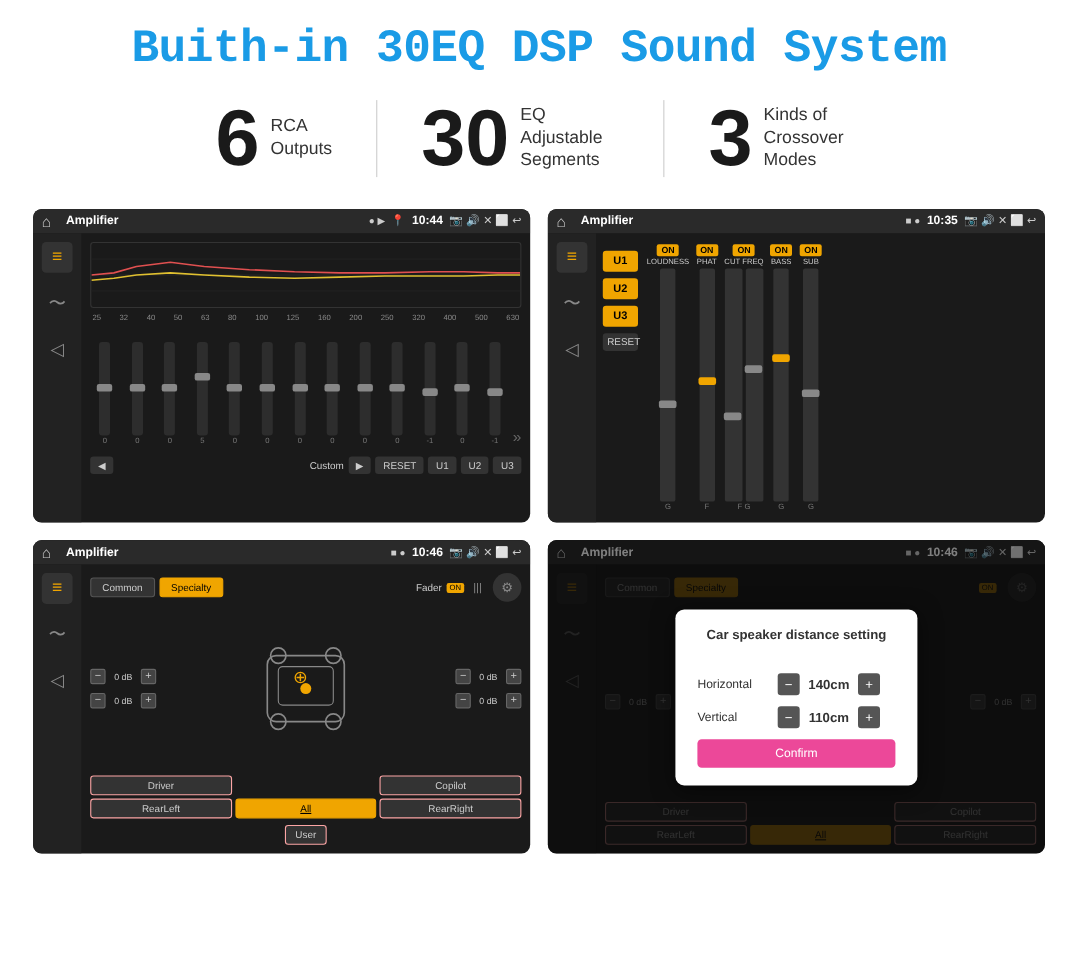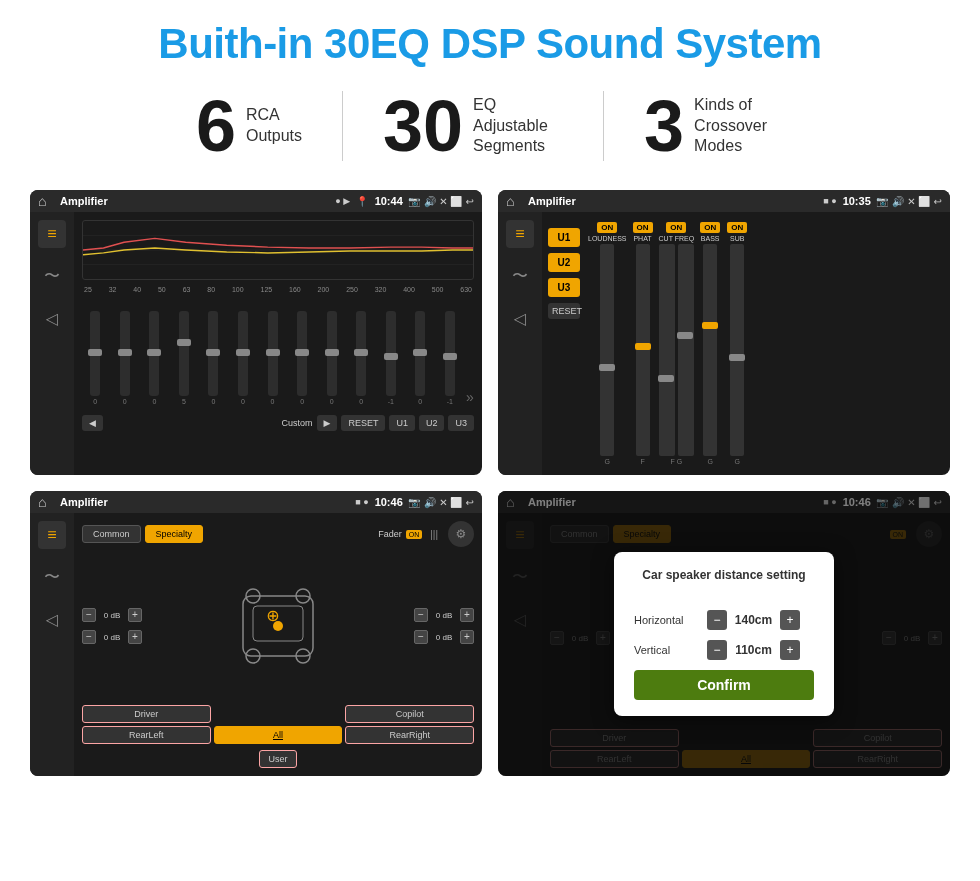--- a/index.html
+++ b/index.html
@@ -16,20 +16,21 @@
       padding: 20px 30px;
     }
 
     .main-title {
       text-align: center;
       font-size: 42px;
       font-weight: 900;
       color: #1a9be6;
       margin-bottom: 22px;
       letter-spacing: -0.5px;
+      font-family: Liberation Mono, monospace;
     }
 
     .stats-row {
       display: flex;
       justify-content: center;
       align-items: center;
       margin-bottom: 28px;
       gap: 0;
     }
 
@@ -354,29 +355,29 @@
       font-size: 12px;
       color: #333;
       font-weight: bold;
       min-width: 45px;
       text-align: center;
     }
 
     .dialog-confirm-btn {
       display: block;
       width: 100%;
-      background: #4d7c0f;
+      background: #ec4899;
       color: #fff;
       border: none;
       border-radius: 4px;
       padding: 7px;
-      font-size: 14px;
+      font-size: 11px;
       cursor: pointer;
       margin-top: 8px;
-      font-weight: bold;
+      font-weight: normal;
     }
 
     
     .sliders-area {
       display: flex;
       align-items: flex-end;
       gap: 3px;
       height: 110px;
       padding: 4px 0;
     }

